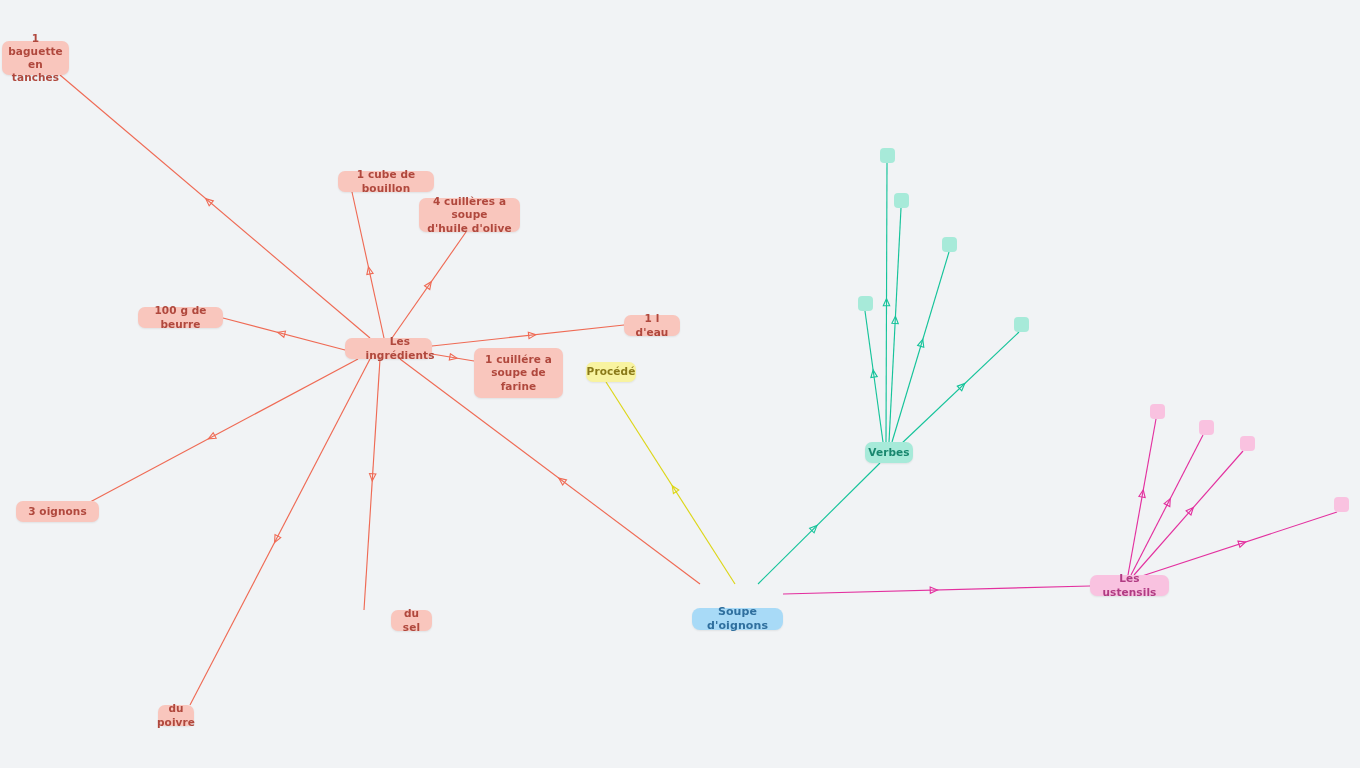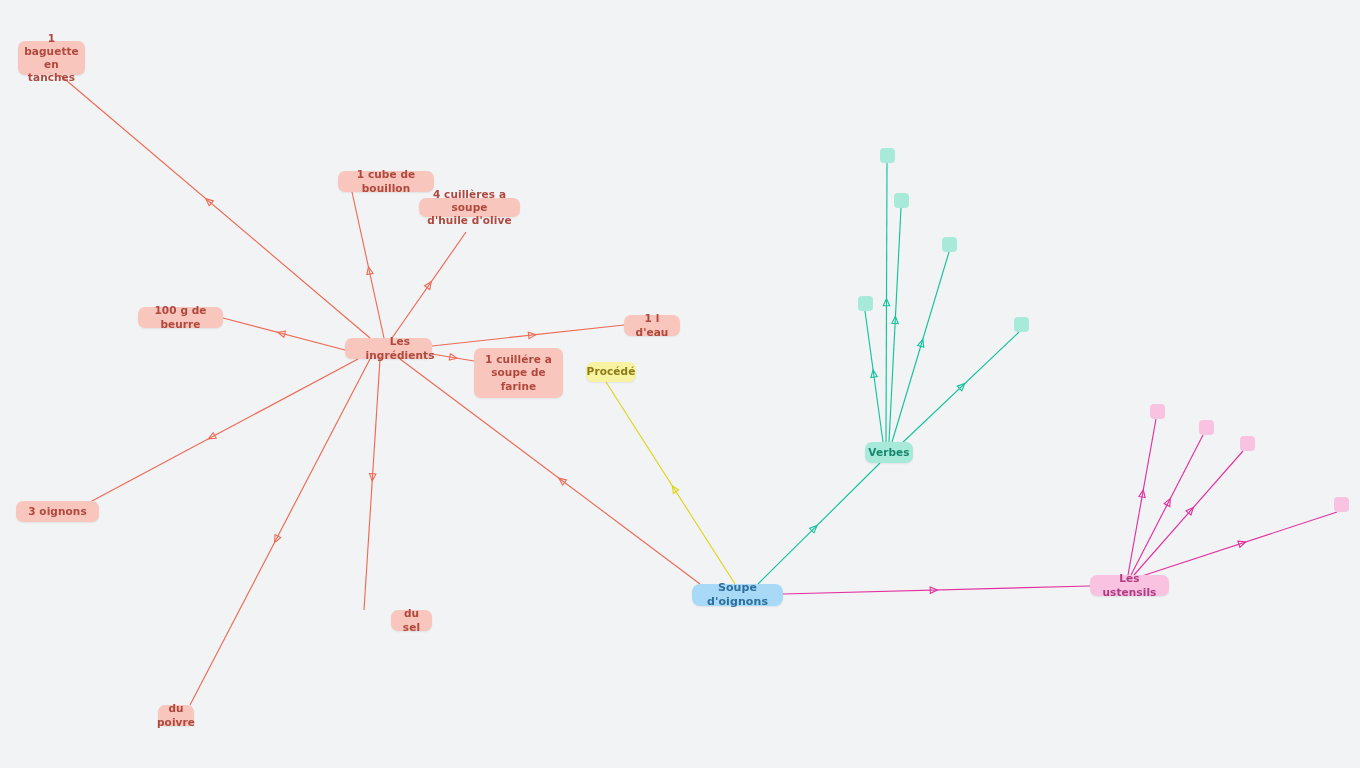--- a/index.html
+++ b/index.html
@@ -140,29 +140,29 @@
       <g>
         <line x1="1134" y1="575" x2="1243" y2="451" stroke="#e3309f" stroke-width="1.15"></line>
         <polygon points="-3.2,-3.2 4.0,0 -3.2,3.2" fill="none" stroke="#e3309f" stroke-width="1.1" transform="translate(1190.68,510.52) rotate(-48.6834863891605)"></polygon>
       </g>
       <g>
         <line x1="1139" y1="577" x2="1337" y2="512" stroke="#e3309f" stroke-width="1.15"></line>
         <polygon points="-3.2,-3.2 4.0,0 -3.2,3.2" fill="none" stroke="#e3309f" stroke-width="1.1" transform="translate(1241.96,543.2) rotate(-18.174120065469083)"></polygon>
       </g>
     </svg>
   <div id="nodes">
-      <div class="node root" style="left: 692px; top: 584px; width: 91px; height: 22px; background: rgb(168, 218, 247); color: rgb(47, 111, 158);"><span>Soupe d'oignons</span></div>
+      <div class="node root" style="left: 692px; top: 608px; width: 91px; height: 22px; background: rgb(168, 218, 247); color: rgb(47, 111, 158);"><span>Soupe d'oignons</span></div>
       <div class="node" style="left: 345px; top: 338px; width: 87px; height: 21px; background: rgb(249, 198, 189); color: rgb(176, 72, 61); padding-left: 31px;"><span>Les ingrédients</span></div>
       <div class="node" style="left: 586px; top: 362px; width: 50px; height: 20px; background: rgb(248, 243, 160); color: rgb(138, 122, 24);"><span>Procédé</span></div>
       <div class="node" style="left: 865px; top: 442px; width: 48px; height: 21px; background: rgb(167, 234, 217); color: rgb(24, 135, 110);"><span>Verbes</span></div>
       <div class="node" style="left: 1090px; top: 575px; width: 79px; height: 21px; background: rgb(249, 194, 224); color: rgb(176, 60, 131);"><span>Les ustensils</span></div>
-      <div class="node" style="left: 18px; top: 41px; width: 67px; height: 34px; background: rgb(249, 198, 189); color: rgb(176, 72, 61);"><span>1 baguette
+      <div class="node" style="left: 2px; top: 41px; width: 67px; height: 34px; background: rgb(249, 198, 189); color: rgb(176, 72, 61);"><span>1 baguette
 en tanches</span></div>
       <div class="node" style="left: 302px; top: 171px; width: 96px; height: 21px; background: rgb(249, 198, 189); color: rgb(176, 72, 61); margin-left: 36px;"><span>1 cube de bouillon</span></div>
-      <div class="node" style="left: 419px; top: 198px; width: 101px; height: 19px; background: rgb(249, 198, 189); color: rgb(176, 72, 61);"><span>4 cuillères a soupe
+      <div class="node" style="left: 419px; top: 198px; width: 101px; height: 34px; background: rgb(249, 198, 189); color: rgb(176, 72, 61);"><span>4 cuillères a soupe
 d'huile d'olive</span></div>
       <div class="node" style="left: 138px; top: 307px; width: 85px; height: 21px; background: rgb(249, 198, 189); color: rgb(176, 72, 61);"><span>100 g de beurre</span></div>
       <div class="node" style="left: 624px; top: 315px; width: 56px; height: 21px; background: rgb(249, 198, 189); color: rgb(176, 72, 61);"><span>1 l d'eau</span></div>
       <div class="node" style="left: 474px; top: 348px; width: 89px; height: 50px; background: rgb(249, 198, 189); color: rgb(176, 72, 61);"><span>1 cuillére a
 soupe de farine</span></div>
       <div class="node" style="left: 16px; top: 501px; width: 83px; height: 21px; background: rgb(249, 198, 189); color: rgb(176, 72, 61);"><span>3 oignons</span></div>
       <div class="node" style="left: 343px; top: 610px; width: 41px; height: 21px; background: rgb(249, 198, 189); color: rgb(176, 72, 61); margin-left: 48px;"><span>du sel</span></div>
       <div class="node" style="left: 158px; top: 705px; width: 36px; height: 21px; background: rgb(249, 198, 189); color: rgb(176, 72, 61); text-align: center;"><span>du poivre</span></div>
       <div class="node empty" style="left: 880px; top: 148px; width: 15px; height: 15px; background: rgb(167, 234, 217); color: rgb(24, 135, 110);"></div>
       <div class="node empty" style="left: 894px; top: 193px; width: 15px; height: 15px; background: rgb(167, 234, 217); color: rgb(24, 135, 110);"></div>

